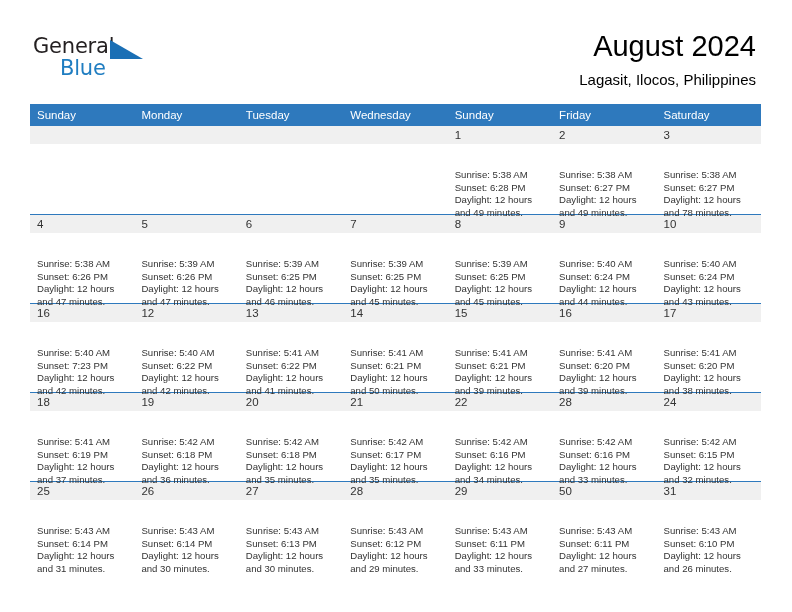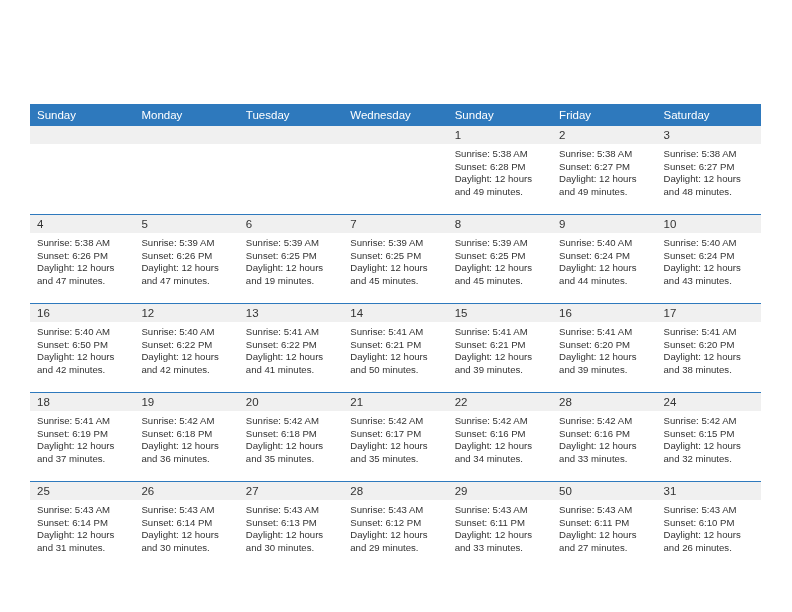--- a/index.html
+++ b/index.html
@@ -135,28 +135,43 @@
     line-height: 12px;
   }
   .cell-empty .daynum {
     background: #f0f0f0;
   }
   .details {
     padding: 4px 5px 0 7px;
     font-size: 9.6px;
     line-height: 12.6px;
     color: #333333;
+    margin-top: 21px;
   }
   .details div { white-space: nowrap; }
 </style>
 </head>
 <body>
 
 <div class="page">
 
+  <div class="top-bar">
+
+    <div class="logo">
+      <span class="logo-general">General</span>
+      <span class="logo-triangle"></span>
+      <span class="logo-blue">Blue</span>
+    </div>
+
+    <div class="title-block">
+      <div class="cal-title">August 2024</div>
+      <div class="cal-subtitle">Lagasit, Ilocos, Philippines</div>
+    </div>
+
+  </div>
 
   <table class="calendar">
     <colgroup>
       <col>
         <col>
         <col>
         <col>
         <col>
         <col>
         <col>
@@ -216,21 +231,21 @@
               </div>
             </div>
           </td>
           <td>
             <div class="cell-inner">
               <div class="daynum">3</div>
               <div class="details">
                 <div>Sunrise: 5:38 AM</div>
                 <div>Sunset: 6:27 PM</div>
                 <div>Daylight: 12 hours</div>
-                <div>and 48 minutes.</div>
+                <div>and 78 minutes.</div>
               </div>
             </div>
           </td>
         </tr>
         <tr class="week-row">
           <td>
             <div class="cell-inner">
               <div class="daynum">4</div>
               <div class="details">
                 <div>Sunrise: 5:38 AM</div>
@@ -251,21 +266,21 @@
               </div>
             </div>
           </td>
           <td>
             <div class="cell-inner">
               <div class="daynum">6</div>
               <div class="details">
                 <div>Sunrise: 5:39 AM</div>
                 <div>Sunset: 6:25 PM</div>
                 <div>Daylight: 12 hours</div>
-                <div>and 19 minutes.</div>
+                <div>and 46 minutes.</div>
               </div>
             </div>
           </td>
           <td>
             <div class="cell-inner">
               <div class="daynum">7</div>
               <div class="details">
                 <div>Sunrise: 5:39 AM</div>
                 <div>Sunset: 6:25 PM</div>
                 <div>Daylight: 12 hours</div>
@@ -306,21 +321,21 @@
               </div>
             </div>
           </td>
         </tr>
         <tr class="week-row">
           <td>
             <div class="cell-inner">
               <div class="daynum">16</div>
               <div class="details">
                 <div>Sunrise: 5:40 AM</div>
-                <div>Sunset: 6:50 PM</div>
+                <div>Sunset: 7:23 PM</div>
                 <div>Daylight: 12 hours</div>
                 <div>and 42 minutes.</div>
               </div>
             </div>
           </td>
           <td>
             <div class="cell-inner">
               <div class="daynum">12</div>
               <div class="details">
                 <div>Sunrise: 5:40 AM</div>

